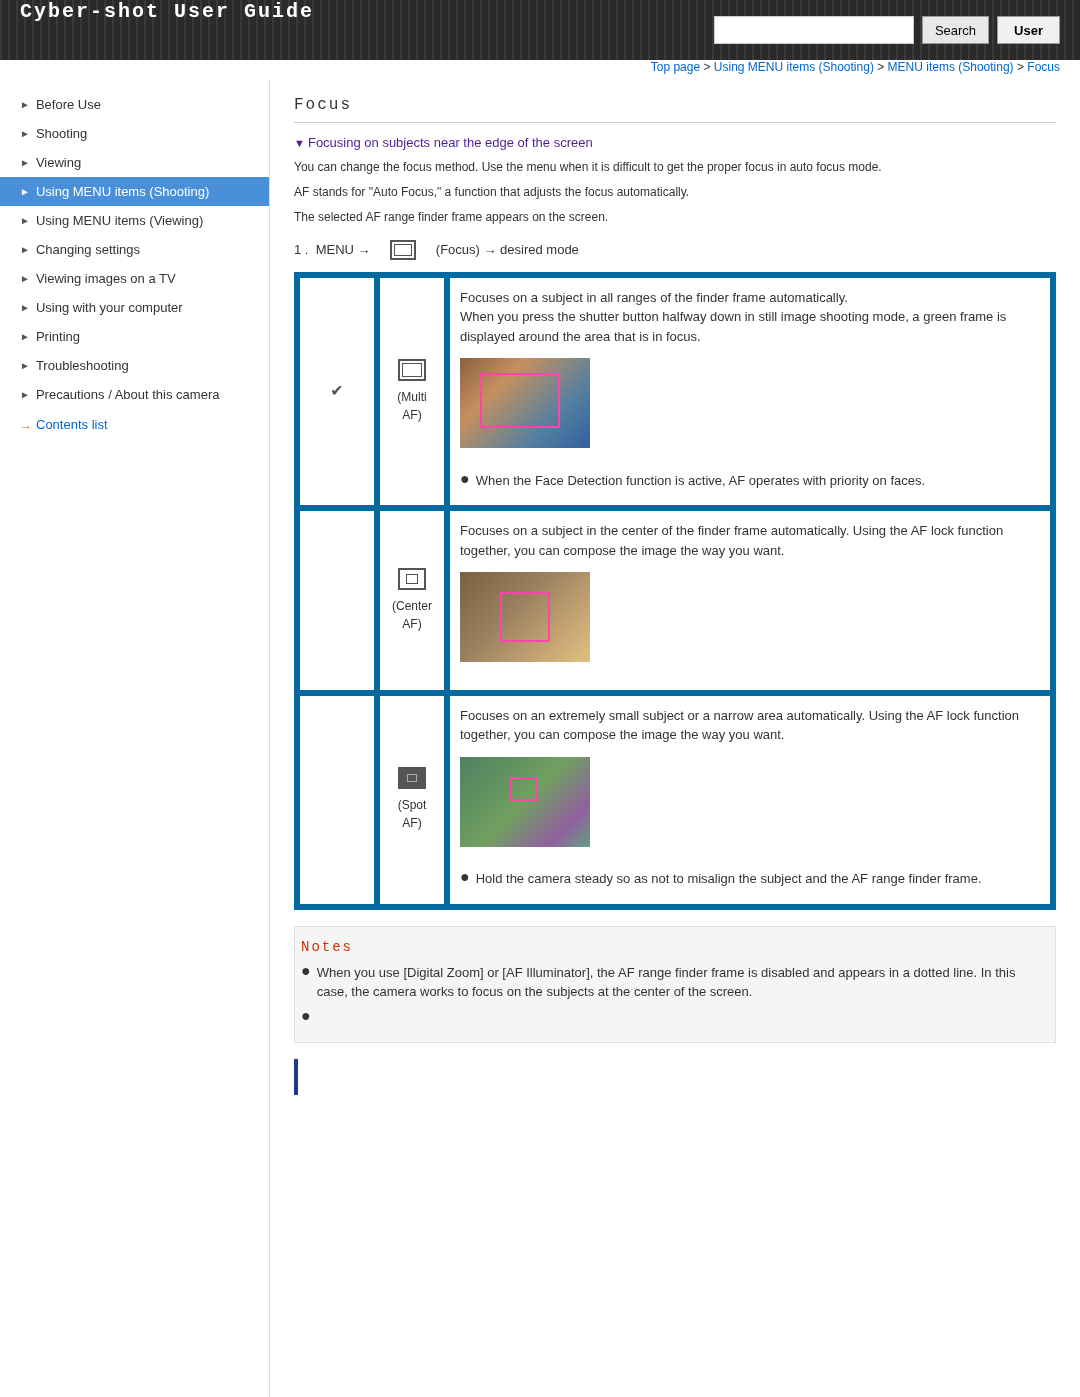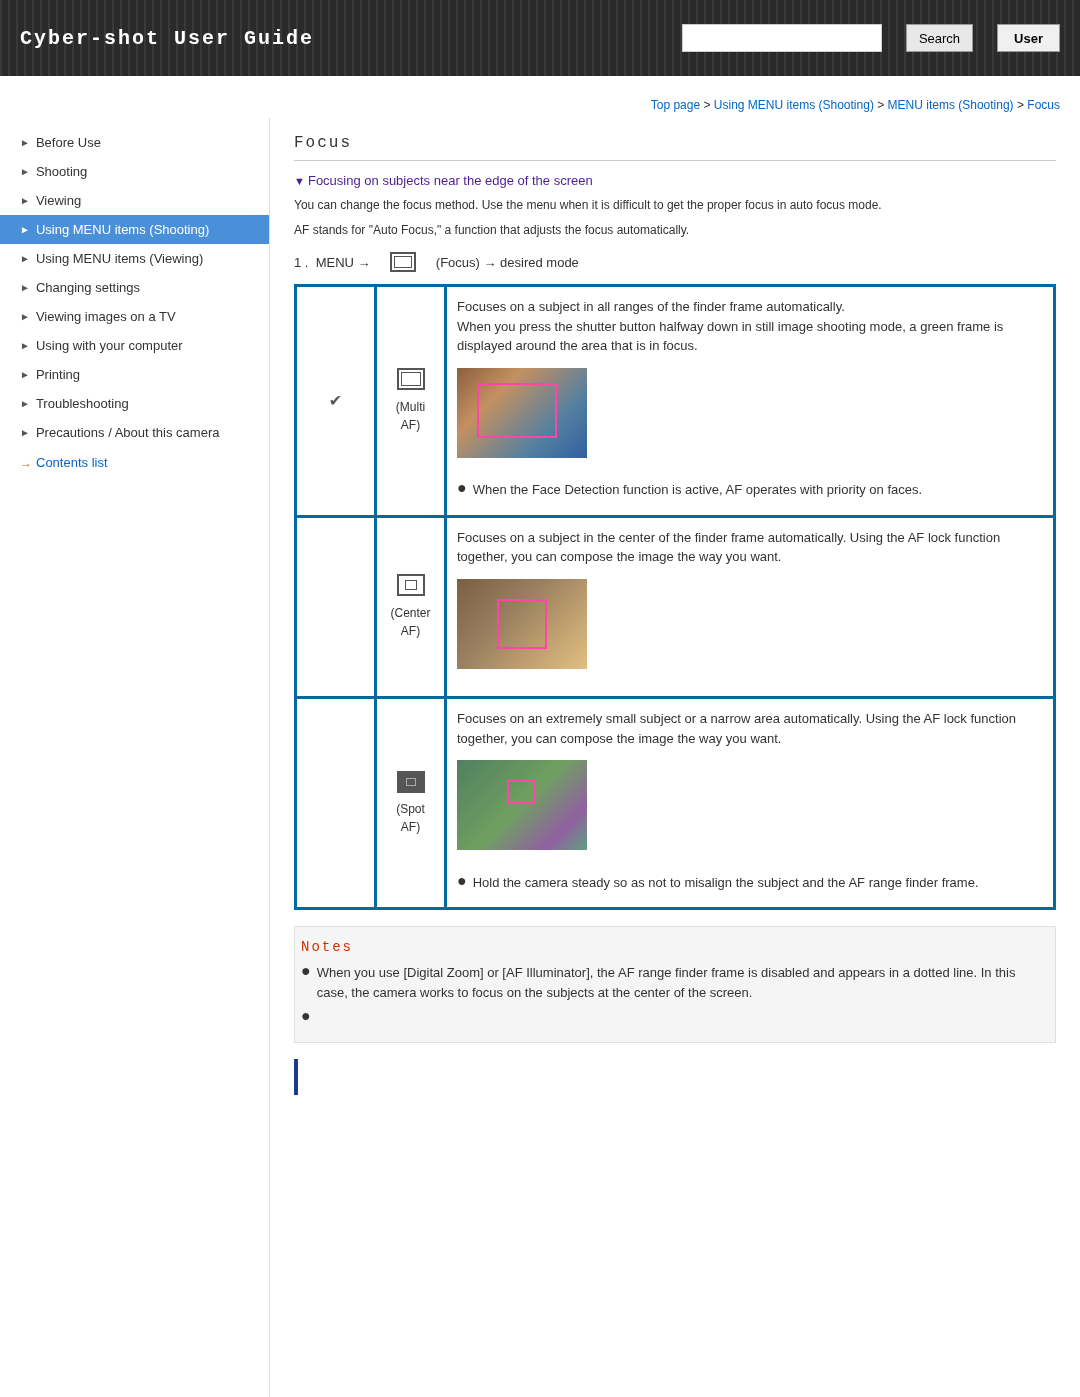--- a/index.html
+++ b/index.html
@@ -3,36 +3,35 @@
   <meta charset="utf-8">
   <style>
     * { box-sizing: border-box; margin: 0; padding: 0; }
     body { font-family: Arial, sans-serif; font-size: 13px; color: #333; background: #fff; }
 
     
     #header {
       background: #2a2a2a;
       background-image: repeating-linear-gradient(90deg, #3a3a3a 0px, #3a3a3a 2px, #2a2a2a 2px, #2a2a2a 8px);
       padding: 0 20px;
-      height: 76px;
-      display: flex;
-      align-items: center;
+      height: 60px;
+      display: flex;
       justify-content: space-between;
     }
     #header-title {
       color: #fff;
       font-family: 'Courier New', monospace;
       font-size: 20px;
       font-weight: bold;
       letter-spacing: 2px;
     }
     #header-right {
       display: flex;
       align-items: center;
-      gap: 24px;
+      gap: 8px;
     }
     #search-input {
       width: 200px;
       height: 28px;
       border: 1px solid #ccc;
       padding: 0 6px;
       font-size: 13px;
       background: #fff;
     }
     #search-button {
@@ -49,21 +48,21 @@
       background: #f0f0f0;
       border: 1px solid #999;
       cursor: pointer;
       font-size: 13px;
       font-weight: bold;
     }
 
     
     #breadcrumb {
       text-align: right;
-      padding: 22px 20px 6px;
+      padding: 0 20px 6px;
       font-size: 12px;
     }
     #breadcrumb a, .breadcrumb-link {
       color: #0066cc;
       text-decoration: none;
       cursor: pointer;
     }
 
     
     #main-layout {
@@ -160,21 +159,21 @@
       gap: 16px;
     }
 
     
     .focus-table {
       width: 100%;
       border-collapse: collapse;
       margin: 10px 0;
     }
     .focus-table td {
-      border: 3px solid #0369a1;
+      border: 6px solid #0369a1;
       padding: 10px;
       vertical-align: top;
       font-size: 13px;
       line-height: 1.5;
     }
     .focus-table .icon-cell {
       width: 80px;
       vertical-align: middle;
       text-align: center;
     }
@@ -379,20 +378,21 @@
   </div>
 
   <div id="content">
 
     <h1 class="page-title">Focus</h1>
 
     <a class="section-link">Focusing on subjects near the edge of the screen</a>
 
     <p class="body-text">You can change the focus method. Use the menu when it is difficult to get the proper focus in auto focus mode.</p>
     <p class="body-text">AF stands for "Auto Focus," a function that adjusts the focus automatically.</p>
+    <p class="body-text">The selected AF range finder frame appears on the screen.</p>
 
     <div class="menu-instruction">
       <span>1 .&nbsp; MENU →&nbsp;</span>
       <span style="display:inline-block;width:26px;height:20px;border:2px solid #555;position:relative;vertical-align:middle;">
         <span style="position:absolute;top:2px;left:2px;right:2px;bottom:2px;border:1px solid #555;"></span>
       </span>
       <span>&nbsp;(Focus) → desired mode</span>
     </div>
 
     <table class="focus-table">

